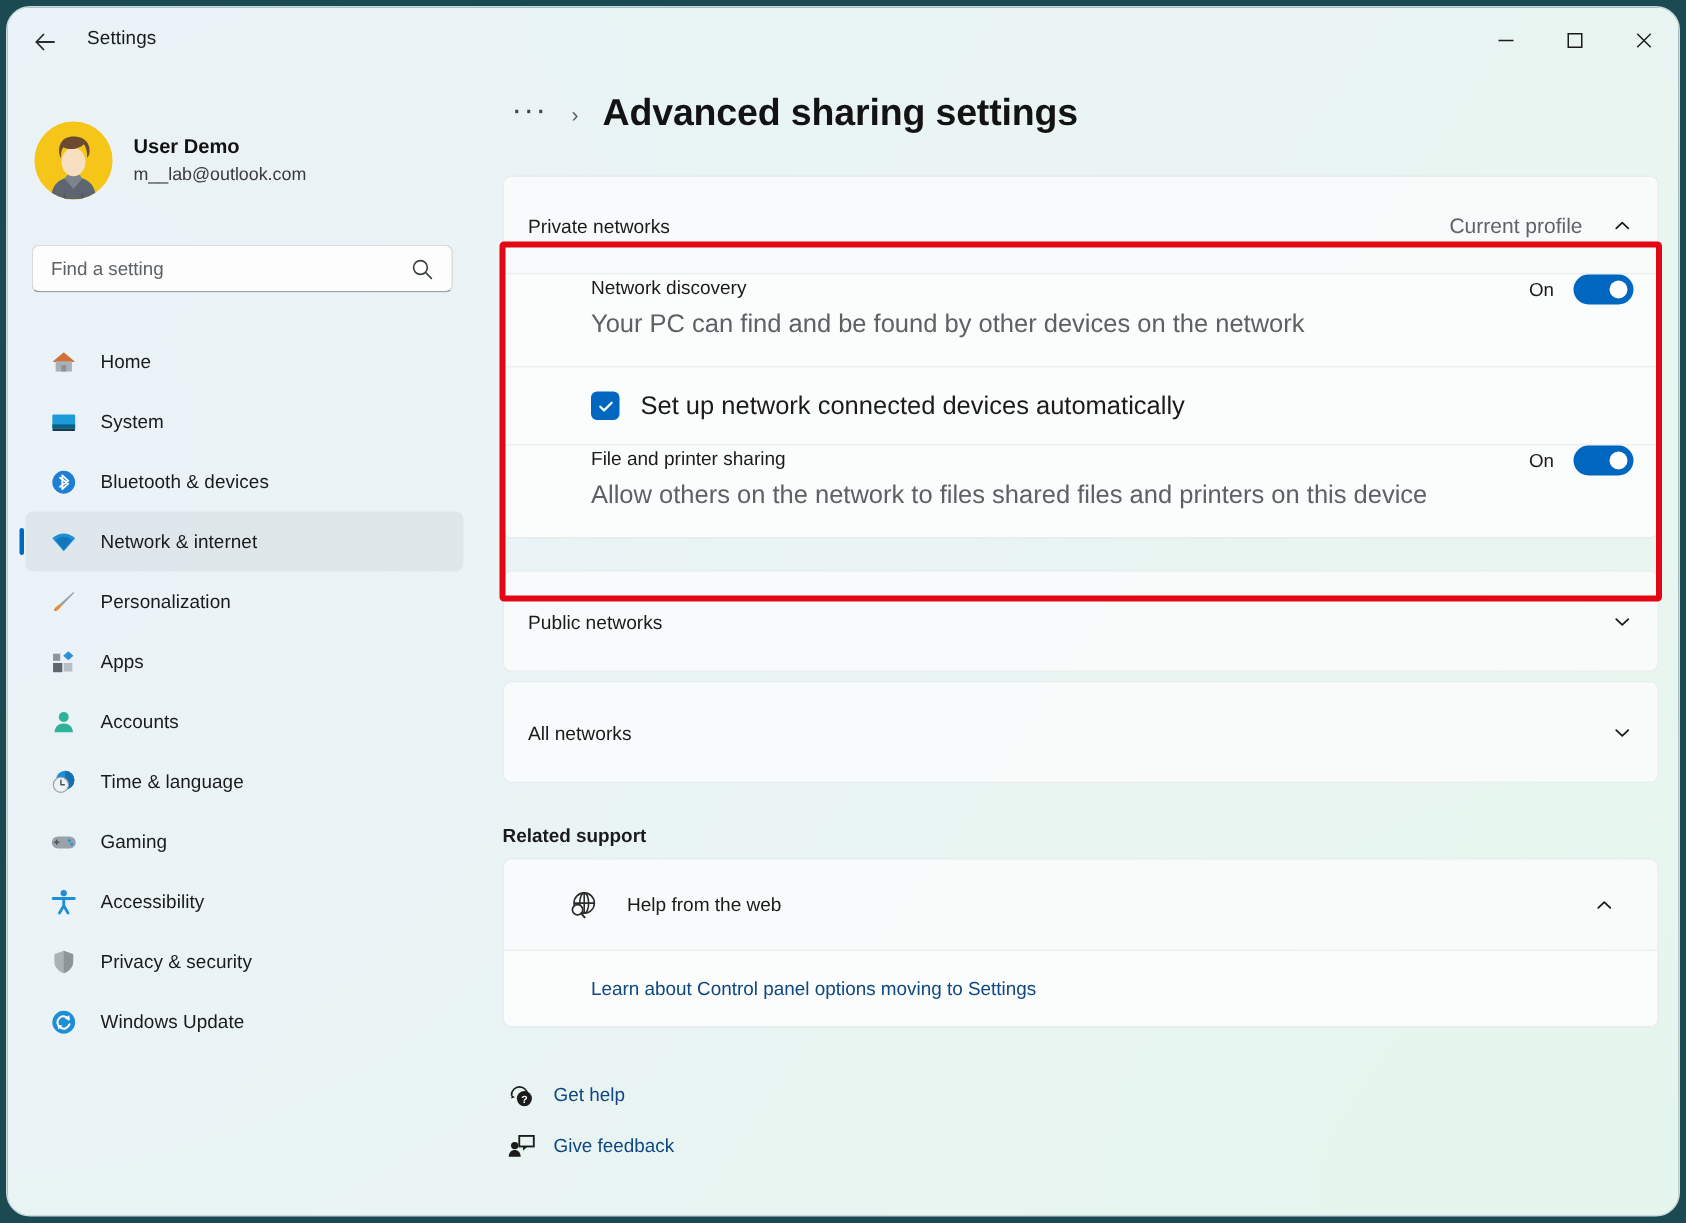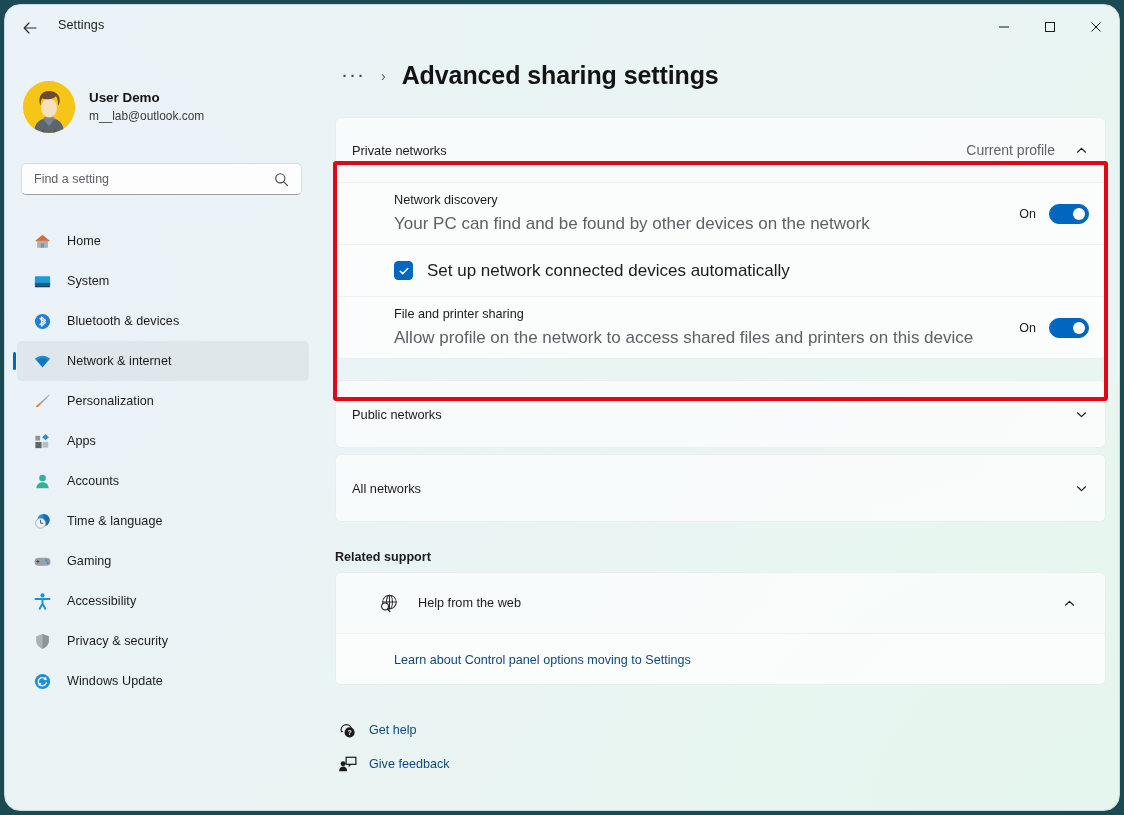--- a/index.html
+++ b/index.html
@@ -133,21 +133,21 @@
 
   .card-head {
     height: 64px; display: flex; align-items: center;
     padding: 0 16px 0 16px; cursor: pointer;
   }
   .card-head .ttl { font-size: 12.8px; color: #1b1b1b; flex: 1; }
   .card-head .meta { font-size: 14px; color: #5f6468; margin-right: 18px; }
   .chev { width: 16px; height: 16px; display: flex; align-items: center; justify-content: center; }
 
   .row {
-    display: flex; align-items: center;
+    display: flex; align-items: flex-start;
     padding: 0 16px; min-height: 62px;
     border-top: 1px solid rgba(0,0,0,0.055);
     background: rgba(253,253,253,0.55);
     gap: 13px;
   }
   .row .texts { flex: 1; padding-left: 42px; }
   .row .rtitle { font-size: 12.7px; color: #1b1b1b; line-height: 1.5; }
   .row .rsub { font-size: 17px; color: #5c6165; line-height: 1.5; margin-top: 1px; }
   .row-right { display: flex; align-items: center; gap: 13px; }
   .onlabel { font-size: 12.5px; color: #1b1b1b; }
@@ -449,21 +449,21 @@
             <svg width="12" height="12" viewBox="0 0 12 12">
               <path d="M2.2 6.2 L4.7 8.6 L9.8 3.5" fill="none" stroke="#fff" stroke-width="1.5" stroke-linecap="round" stroke-linejoin="round"></path>
             </svg>
           </span>
           <span class="cblabel">Set up network connected devices automatically</span>
         </div>
 
         <div class="row">
           <div class="texts">
             <div class="rtitle">File and printer sharing</div>
-            <div class="rsub">Allow profile on the network to access shared files and printers on this device</div>
+            <div class="rsub">Allow others on the network to files shared files and printers on this device</div>
           </div>
           <div class="row-right">
             <span class="onlabel">On</span>
             <div class="toggle">
               <span class="knob"></span>
             </div>
           </div>
         </div>
       </div>
 

